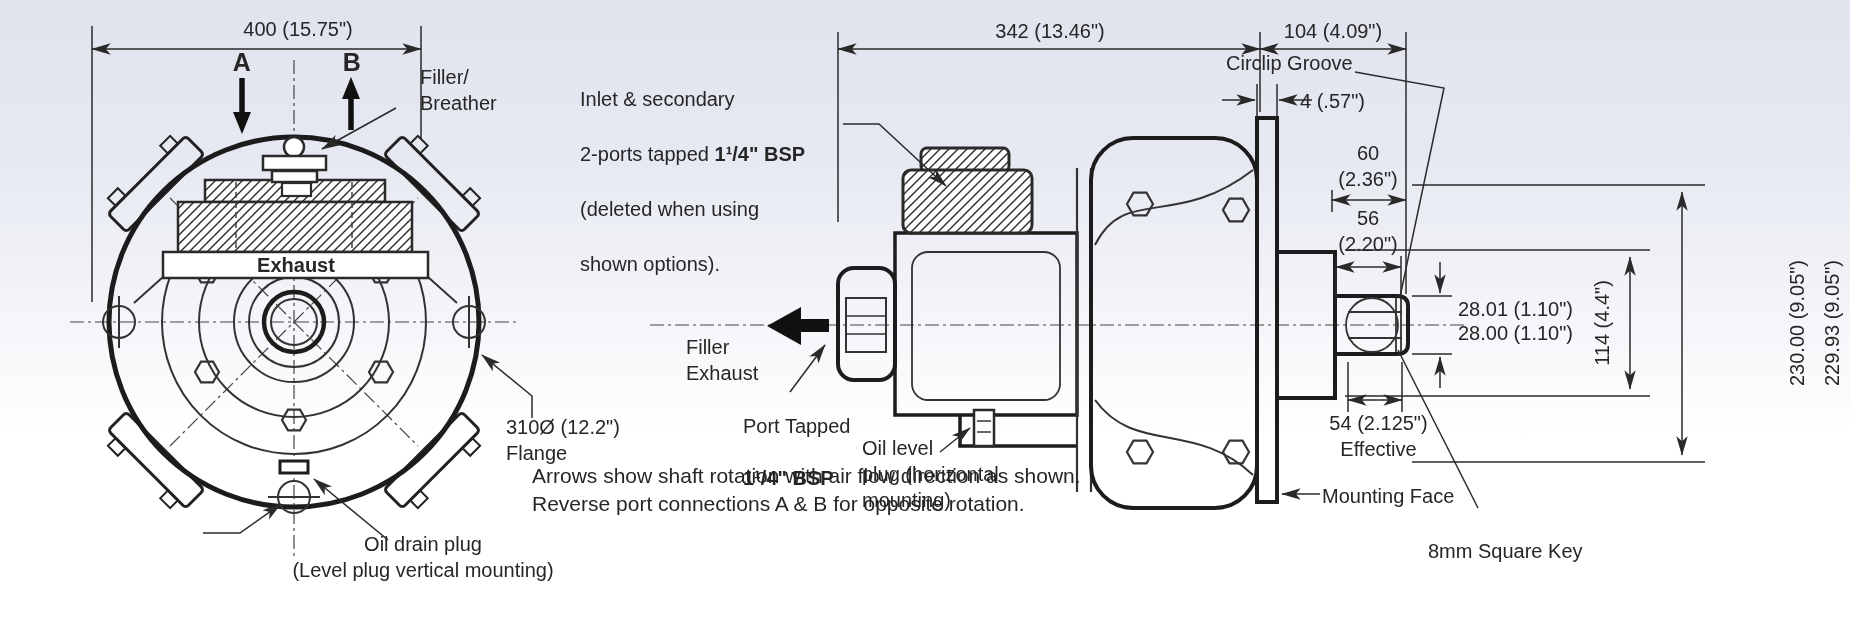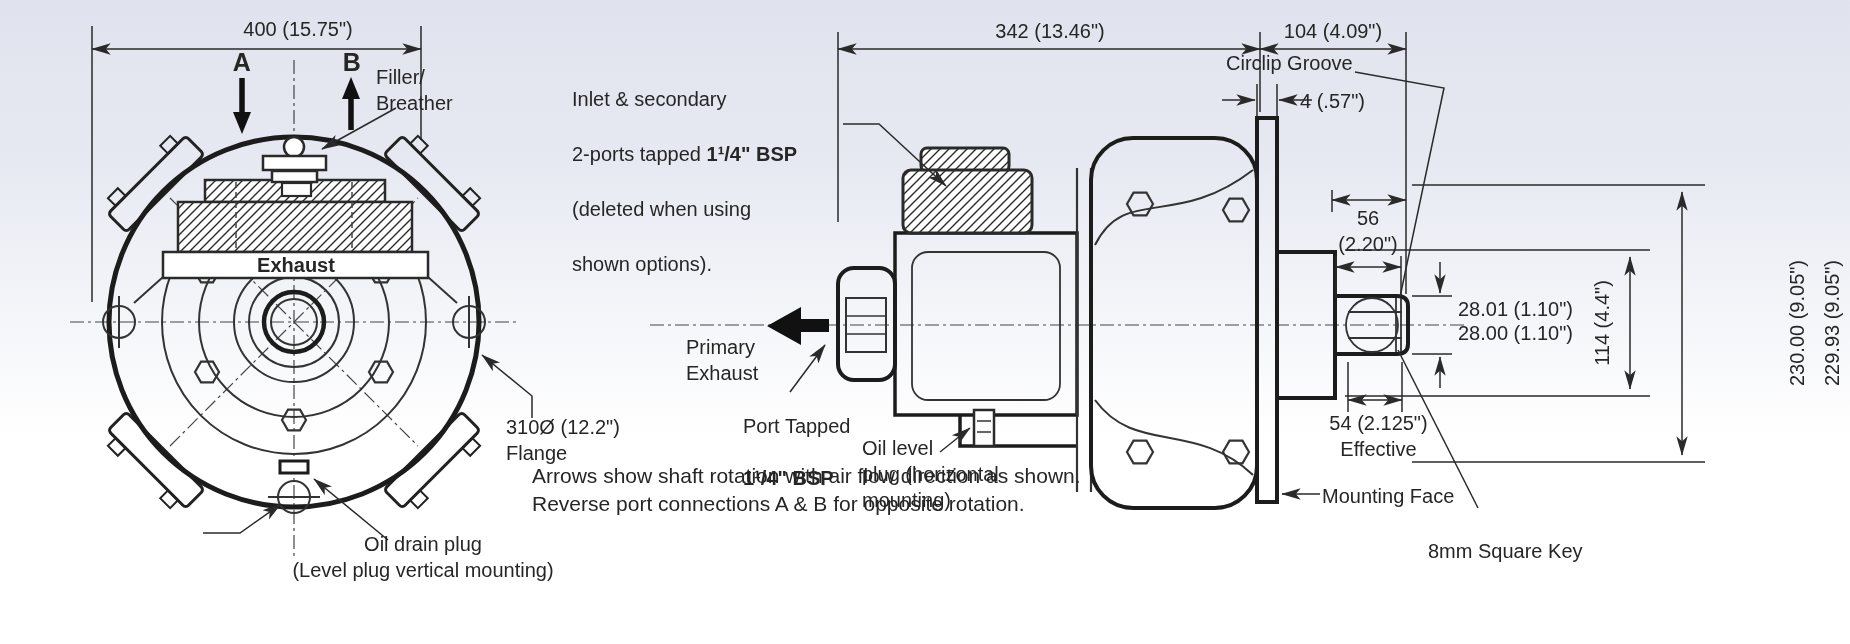--- a/index.html
+++ b/index.html
@@ -10,21 +10,21 @@
   }
   #art{position:absolute;left:0;top:0;}
   .lbl{
     position:absolute;font-family:"Liberation Sans",sans-serif;
     font-size:20px;line-height:1.3;color:#262626;white-space:pre-line;
   }
   .c{text-align:center;}
   .b{font-weight:bold;}
   .big{font-size:25px;font-weight:bold;letter-spacing:.5px;}
   .rot{transform:rotate(-90deg);}
-  .para{line-height:1.38;}
+  .para{line-height:1.38;margin-left:8px;}
   .note{font-size:21px;}
 </style>
 </head>
 <body>
 
 <div id="stage">
 
 <svg id="art" width="1850" height="644" viewBox="0 0 1850 644">
   <defs>
     <pattern id="h" width="9" height="9" patternUnits="userSpaceOnUse">
@@ -248,52 +248,54 @@
     <path d="M940,452 L970,428" marker-end="url(#ar)"></path>
     <path d="M1320,494 L1282,494" marker-end="url(#ar)"></path>
     <path d="M1398,350 L1478,508"></path>
     <path d="M1355,72 L1444,88 L1400,297"></path>
   </g>
 </svg>
 
   <div class="lbl c" style="left:198px;top:16px;width:200px;">400 (15.75")</div>
   <div class="lbl big c" style="left:222px;top:46px;width:40px;">A</div>
   <div class="lbl big c" style="left:332px;top:46px;width:40px;">B</div>
-  <div class="lbl" style="left:376px;top:64px;">Filler/
+  <div class="lbl" style="left:420px;top:64px;">Filler/
 Breather</div>
   <div class="lbl b c" style="left:236px;top:252px;width:120px;">Exhaust</div>
   <div class="lbl" style="left:506px;top:414px;">310Ø (12.2")
 Flange</div>
   <div class="lbl c" style="left:278px;top:531px;width:290px;text-align:center;">Oil drain plug
 (Level plug vertical mounting)</div>
 
   <div class="lbl c" style="left:950px;top:18px;width:200px;">342 (13.46")</div>
   <div class="lbl c" style="left:1233px;top:18px;width:200px;">104 (4.09")</div>
   <div class="lbl" style="left:1300px;top:88px;">4 (.57")</div>
 
   <div class="lbl para" style="left:572px;top:58px;">
     <div>Inlet &amp; secondary</div>
     <div><span>2-ports tapped </span><span class="b">1¹/4" BSP</span></div>
     <div>(deleted when using</div>
     <div>shown options).</div>
   </div>
 
   <div class="lbl" style="left:1226px;top:50px;">Circlip Groove</div>
+  <div class="lbl c" style="left:1318px;top:140px;width:100px;">60
+(2.36")</div>
   <div class="lbl c" style="left:1318px;top:205px;width:100px;">56
 (2.20")</div>
   <div class="lbl" style="left:1458px;top:296px;">28.01 (1.10")</div>
   <div class="lbl" style="left:1458px;top:320px;">28.00 (1.10")</div>
   <div class="lbl c rot" style="left:1537px;top:310px;width:130px;">114 (4.4")</div>
   <div class="lbl c rot" style="left:1712px;top:310px;width:170px;" actable="false">230.00 (9.05")</div>
   <div class="lbl c rot" style="left:1747px;top:310px;width:170px;">229.93 (9.05")</div>
   <div class="lbl c" style="left:1296px;top:410px;width:165px;">54 (2.125")
 Effective</div>
   <div class="lbl" style="left:1322px;top:483px;">Mounting Face</div>
   <div class="lbl" style="left:1428px;top:510px;margin-top:28px;">8mm Square Key</div>
-  <div class="lbl" style="left:686px;top:334px;">Primary
+  <div class="lbl" style="left:686px;top:334px;">Filler
 Exhaust</div>
   <div class="lbl" style="left:727px;top:387px;margin-left:16px;">
     <div>Port Tapped</div>
     <div class="b">1¹/4" BSP</div>
   </div>
   <div class="lbl" style="left:862px;top:435px;">Oil level
 plug (horizontal
 mounting)</div>
 
   <div class="lbl note" style="left:532px;top:462px;">Arrows show shaft rotation with air flow direction as shown.</div>

